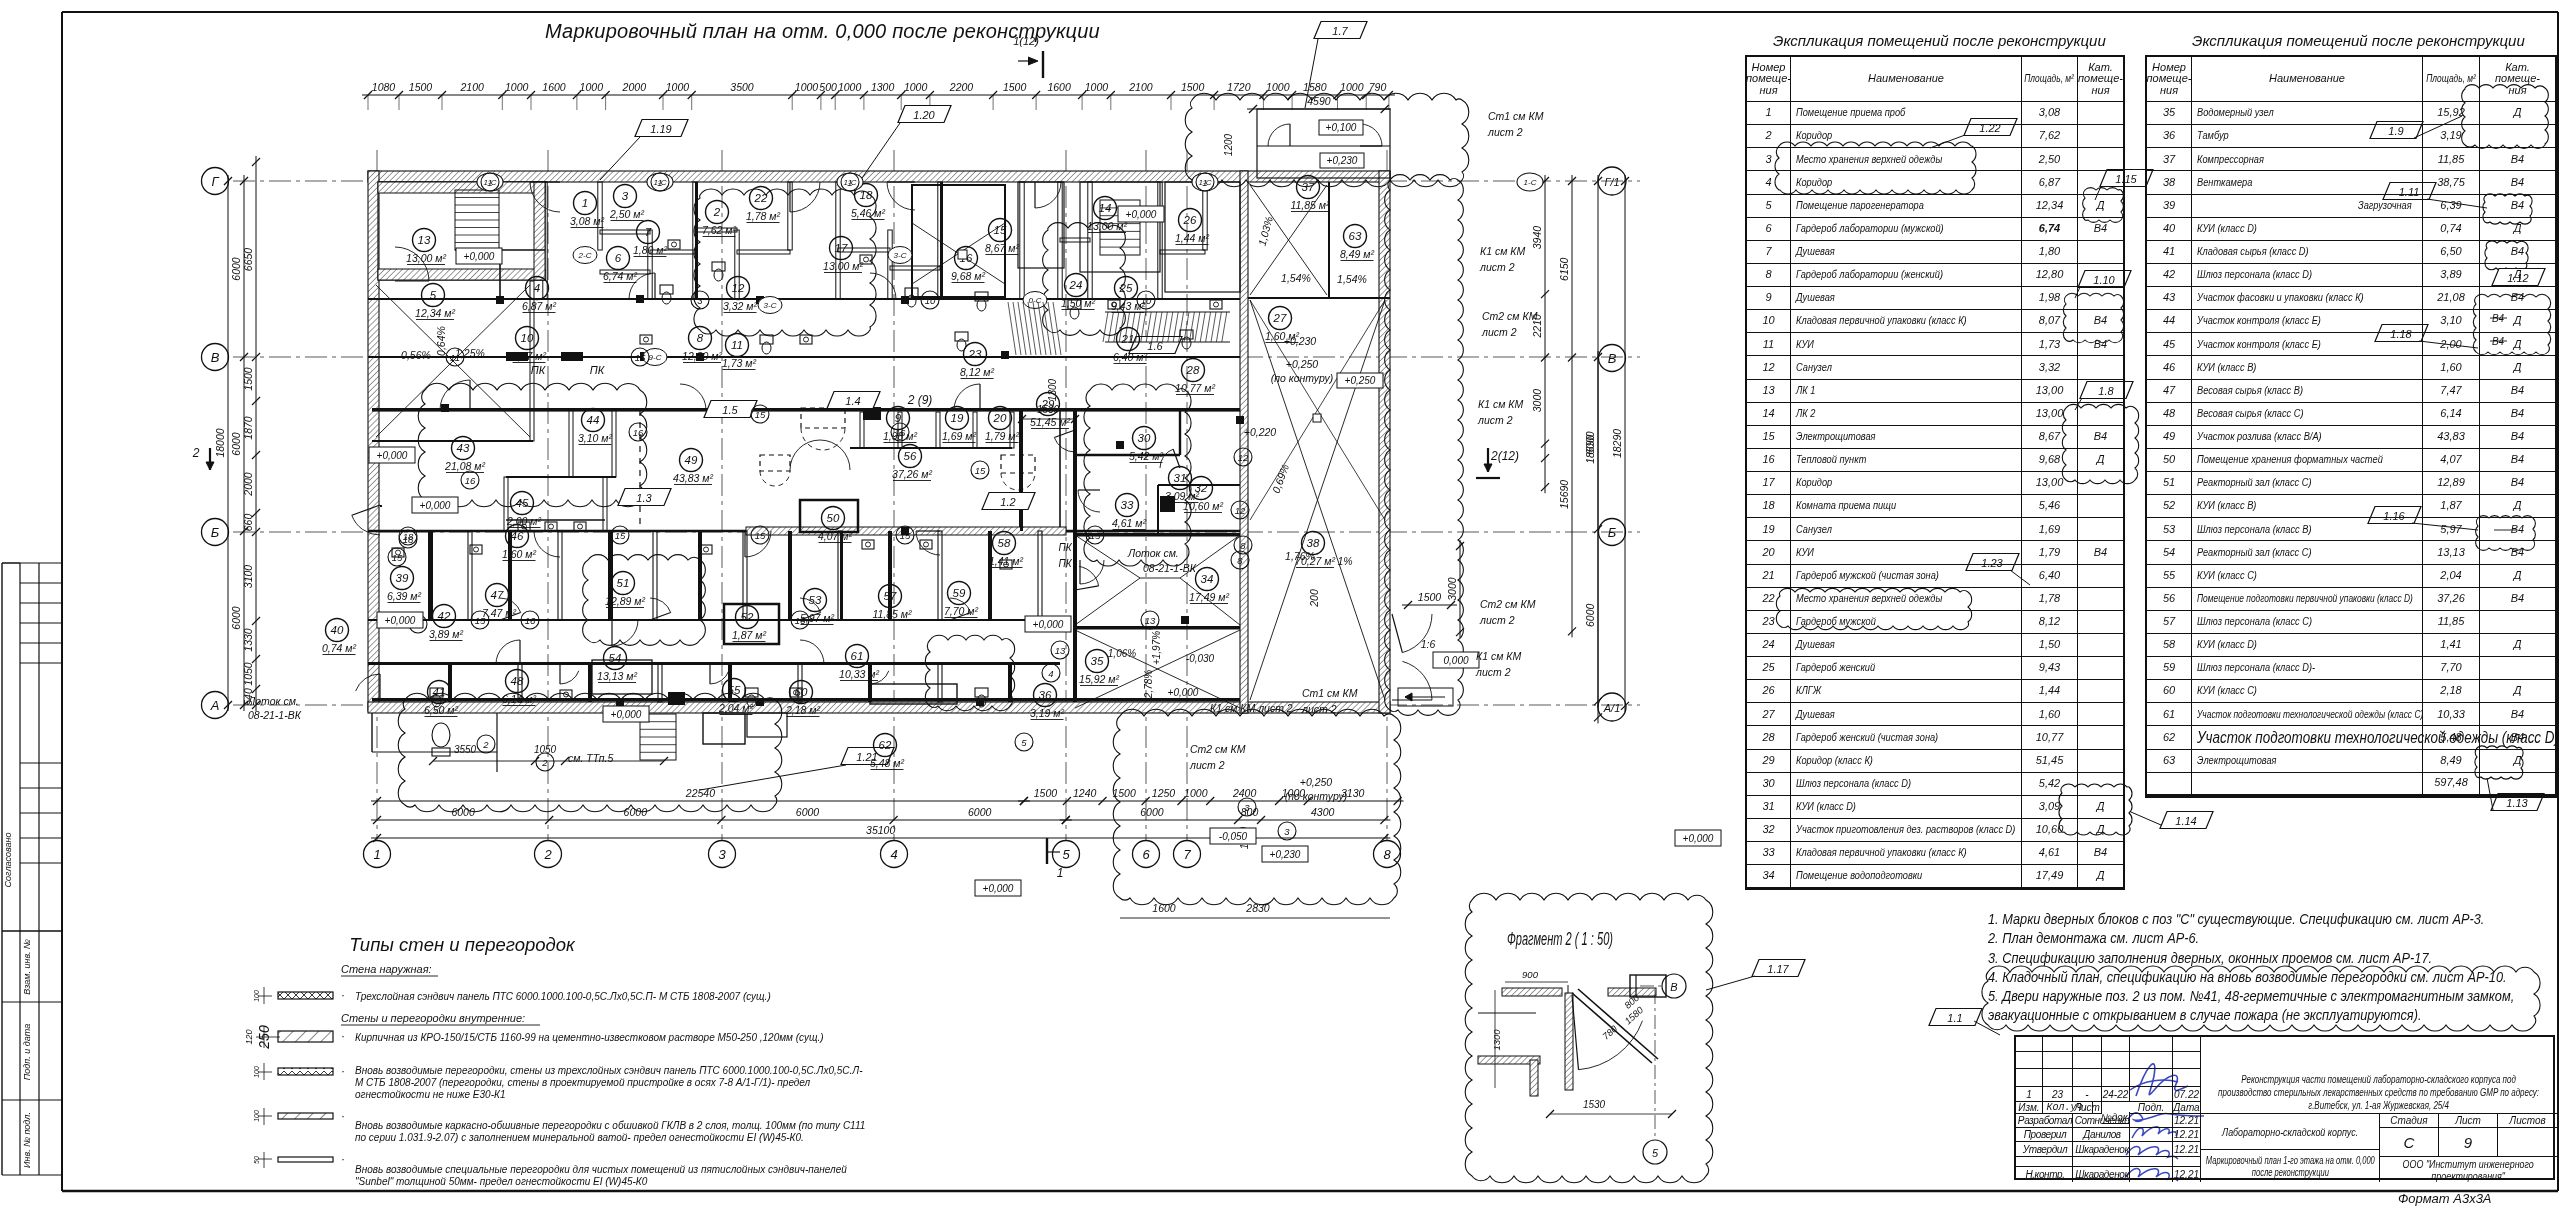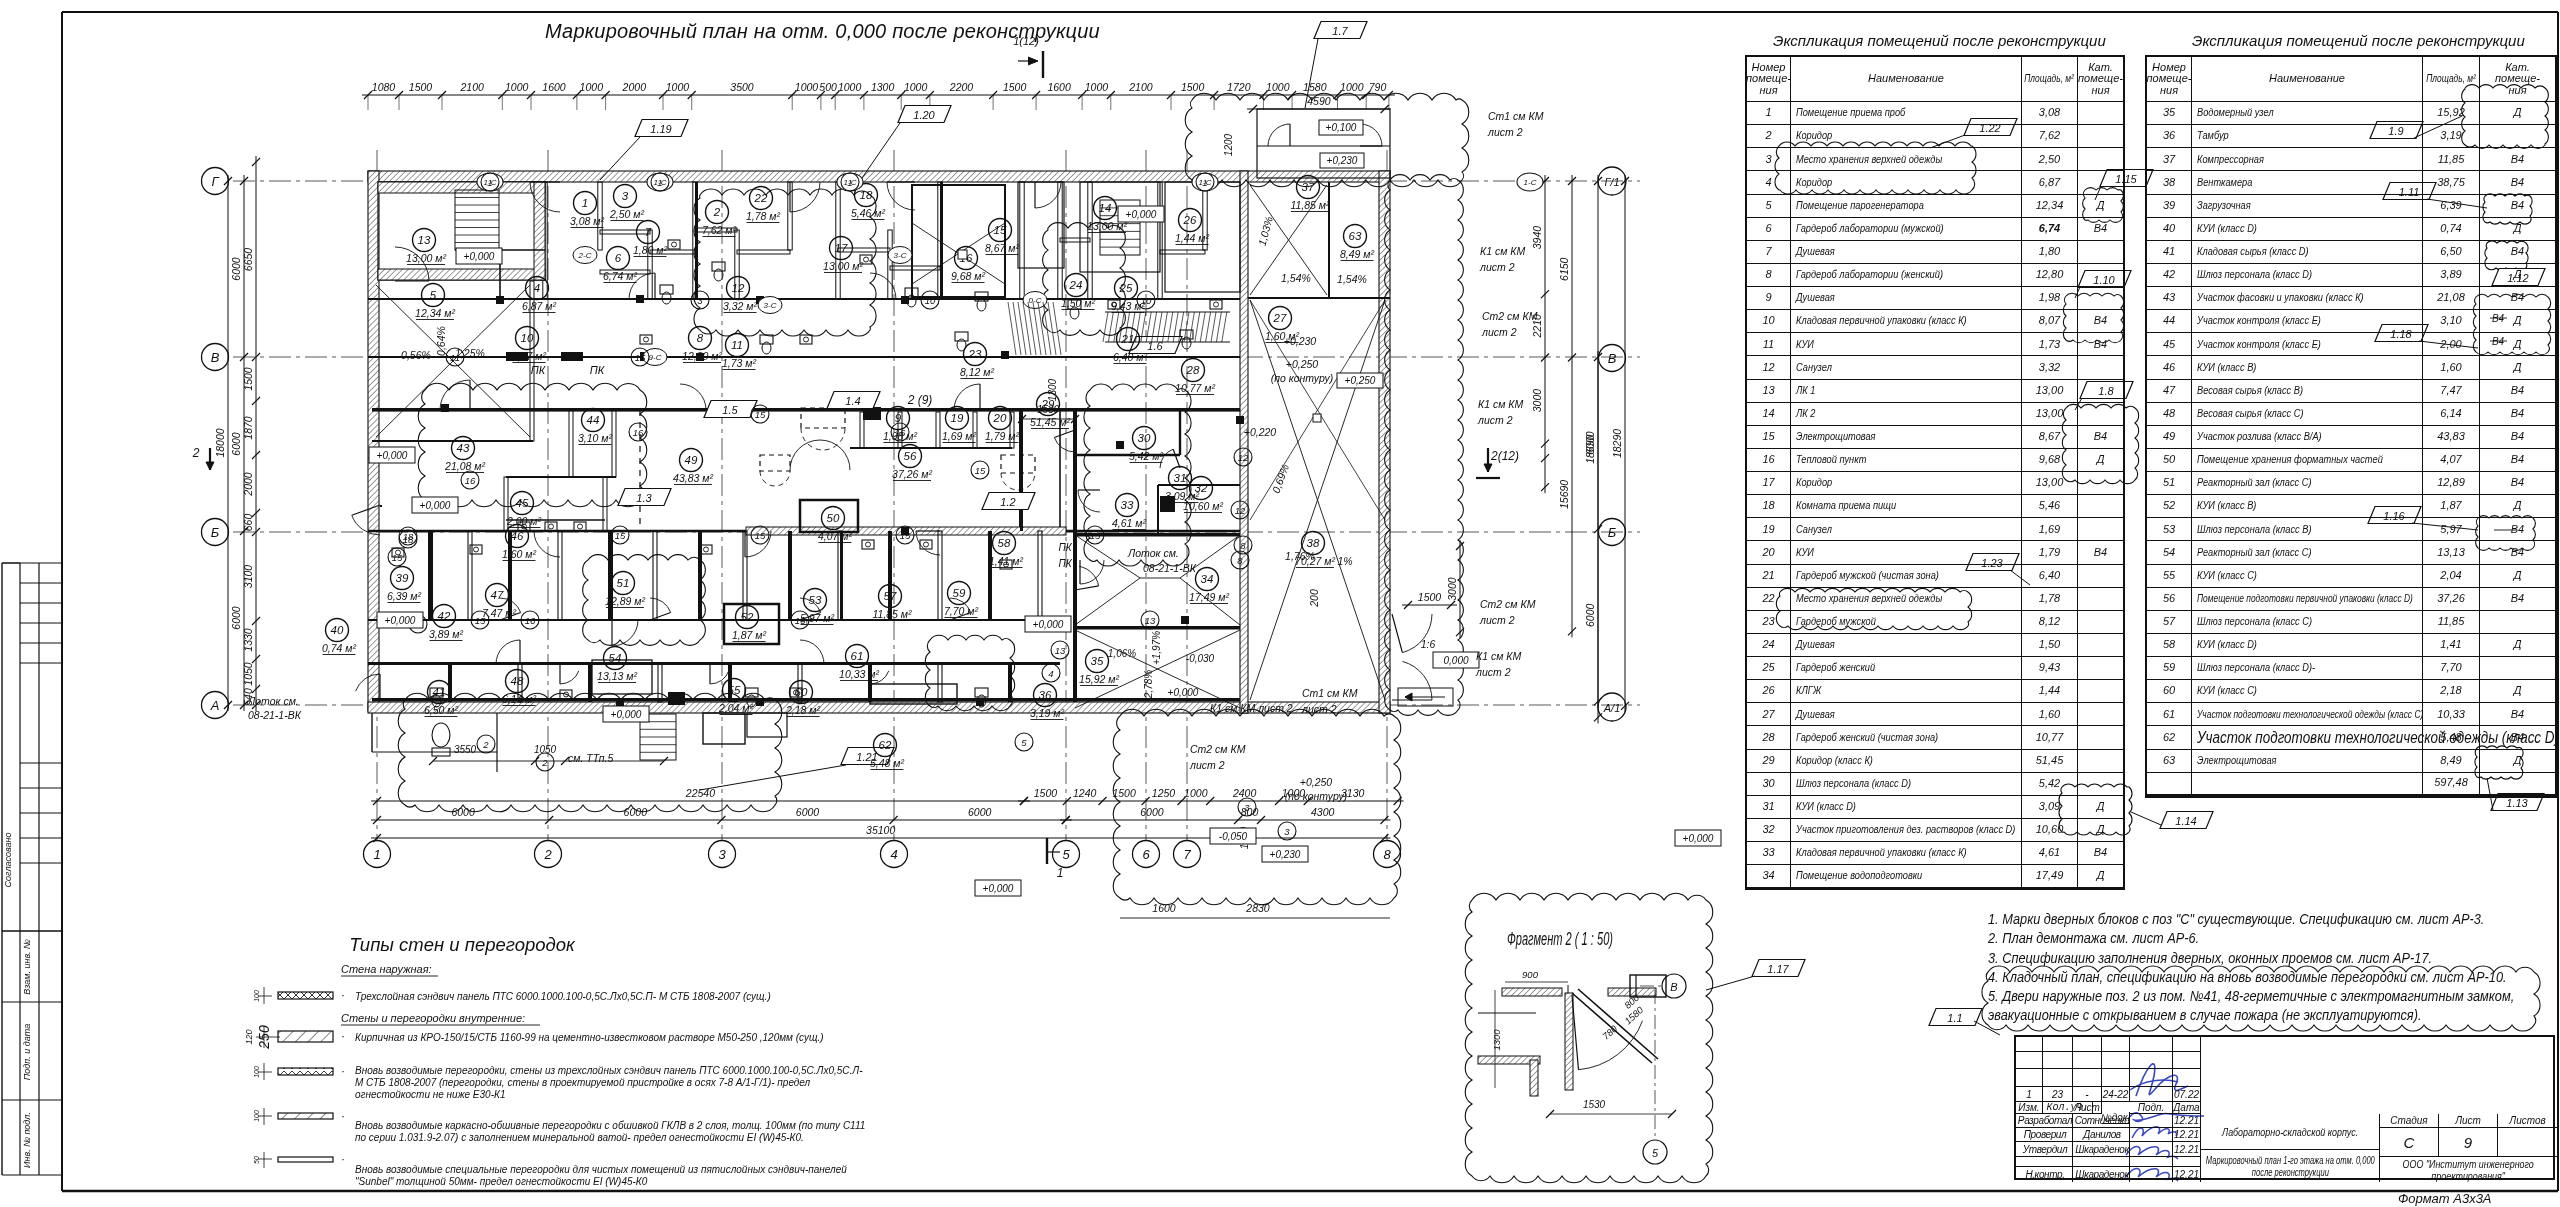--- a/index.html
+++ b/index.html
@@ -1626,21 +1626,21 @@
     <div class="trow" style="height:23.13px;">
 <div class="c" style="width:45px;">38</div>
 <div class="c nm" style="width:231px;">
         <span>Венткамера</span>
       </div>
 <div class="c" style="width:57px;">38,75</div>
 <div class="c" style="width:75px;border-right:none;">В4</div>
 </div>
     <div class="trow" style="height:23.13px;">
 <div class="c" style="width:45px;">39</div>
-<div class="c nm" style="width:231px;">
+<div class="c nm" style="width:231px;justify-content:flex-end;">
         <span>Загрузочная</span>
       </div>
 <div class="c" style="width:57px;">6,39</div>
 <div class="c" style="width:75px;border-right:none;">В4</div>
 </div>
     <div class="trow" style="height:23.13px;">
 <div class="c" style="width:45px;">40</div>
 <div class="c nm" style="width:231px;">
         <span>КУИ (класс D)</span>
       </div>
@@ -1891,20 +1891,23 @@
     <div class="cell" style="left:114px;top:105px;width:43px;height:15px;"></div>
     <div class="cell" style="left:157px;top:105px;width:28px;height:15px;">12.21</div>
 <div class="cell lft" style="left:0;top:120px;width:57px;height:10px;"></div>
     <div class="cell lft" style="left:57px;top:120px;width:57px;height:10px;"></div>
     <div class="cell" style="left:114px;top:120px;width:43px;height:10px;"></div>
     <div class="cell" style="left:157px;top:120px;width:28px;height:10px;"></div>
 <div class="cell lft" style="left:0;top:130px;width:57px;height:15px;border-bottom:none;">Н.контр.</div>
     <div class="cell lft" style="left:57px;top:130px;width:57px;height:15px;border-bottom:none;">Шкараденок</div>
     <div class="cell" style="left:114px;top:130px;width:43px;height:15px;border-bottom:none;"></div>
     <div class="cell" style="left:157px;top:130px;width:28px;height:15px;border-bottom:none;">12.21</div>
+<div class="cell" style="left:185px;top:35px;width:356px;height:42px;border-right:none;font-size:10px;line-height:13px;white-space:nowrap;">
+      <div style="transform:scaleX(0.8);transform-origin:center center;">Реконструкция части помещений лабораторно-складского корпуса под<br>производство стерильных лекарственных средств по требованию GMP по адресу:<br>г.Витебск, ул. 1-ая Журжевская, 25/4</div>
+    </div>
 <div class="cell" style="left:185px;top:77px;width:179px;height:36px;font-size:10.5px;">
       <div style="transform:scaleX(0.85);white-space:nowrap;">Лабораторно-складской корпус.</div>
     </div>
 <div class="cell" style="left:185px;top:113px;width:179px;height:32px;border-bottom:none;font-size:10.5px;line-height:12.5px;">
       <div style="transform:scaleX(0.72);transform-origin:center center;white-space:nowrap;">Маркировочный план 1-го этажа на отм. 0,000<br>после реконструкции</div>
     </div>
 <div class="cell" style="left:364px;top:77px;width:59px;height:14px;">Стадия</div>
 <div class="cell" style="left:423px;top:77px;width:59px;height:14px;">Лист</div>
 <div class="cell" style="left:482px;top:77px;width:59px;height:14px;border-right:none;">Листов</div>
 <div class="cell" style="left:364px;top:91px;width:59px;height:29px;font-size:15px;">С</div>

